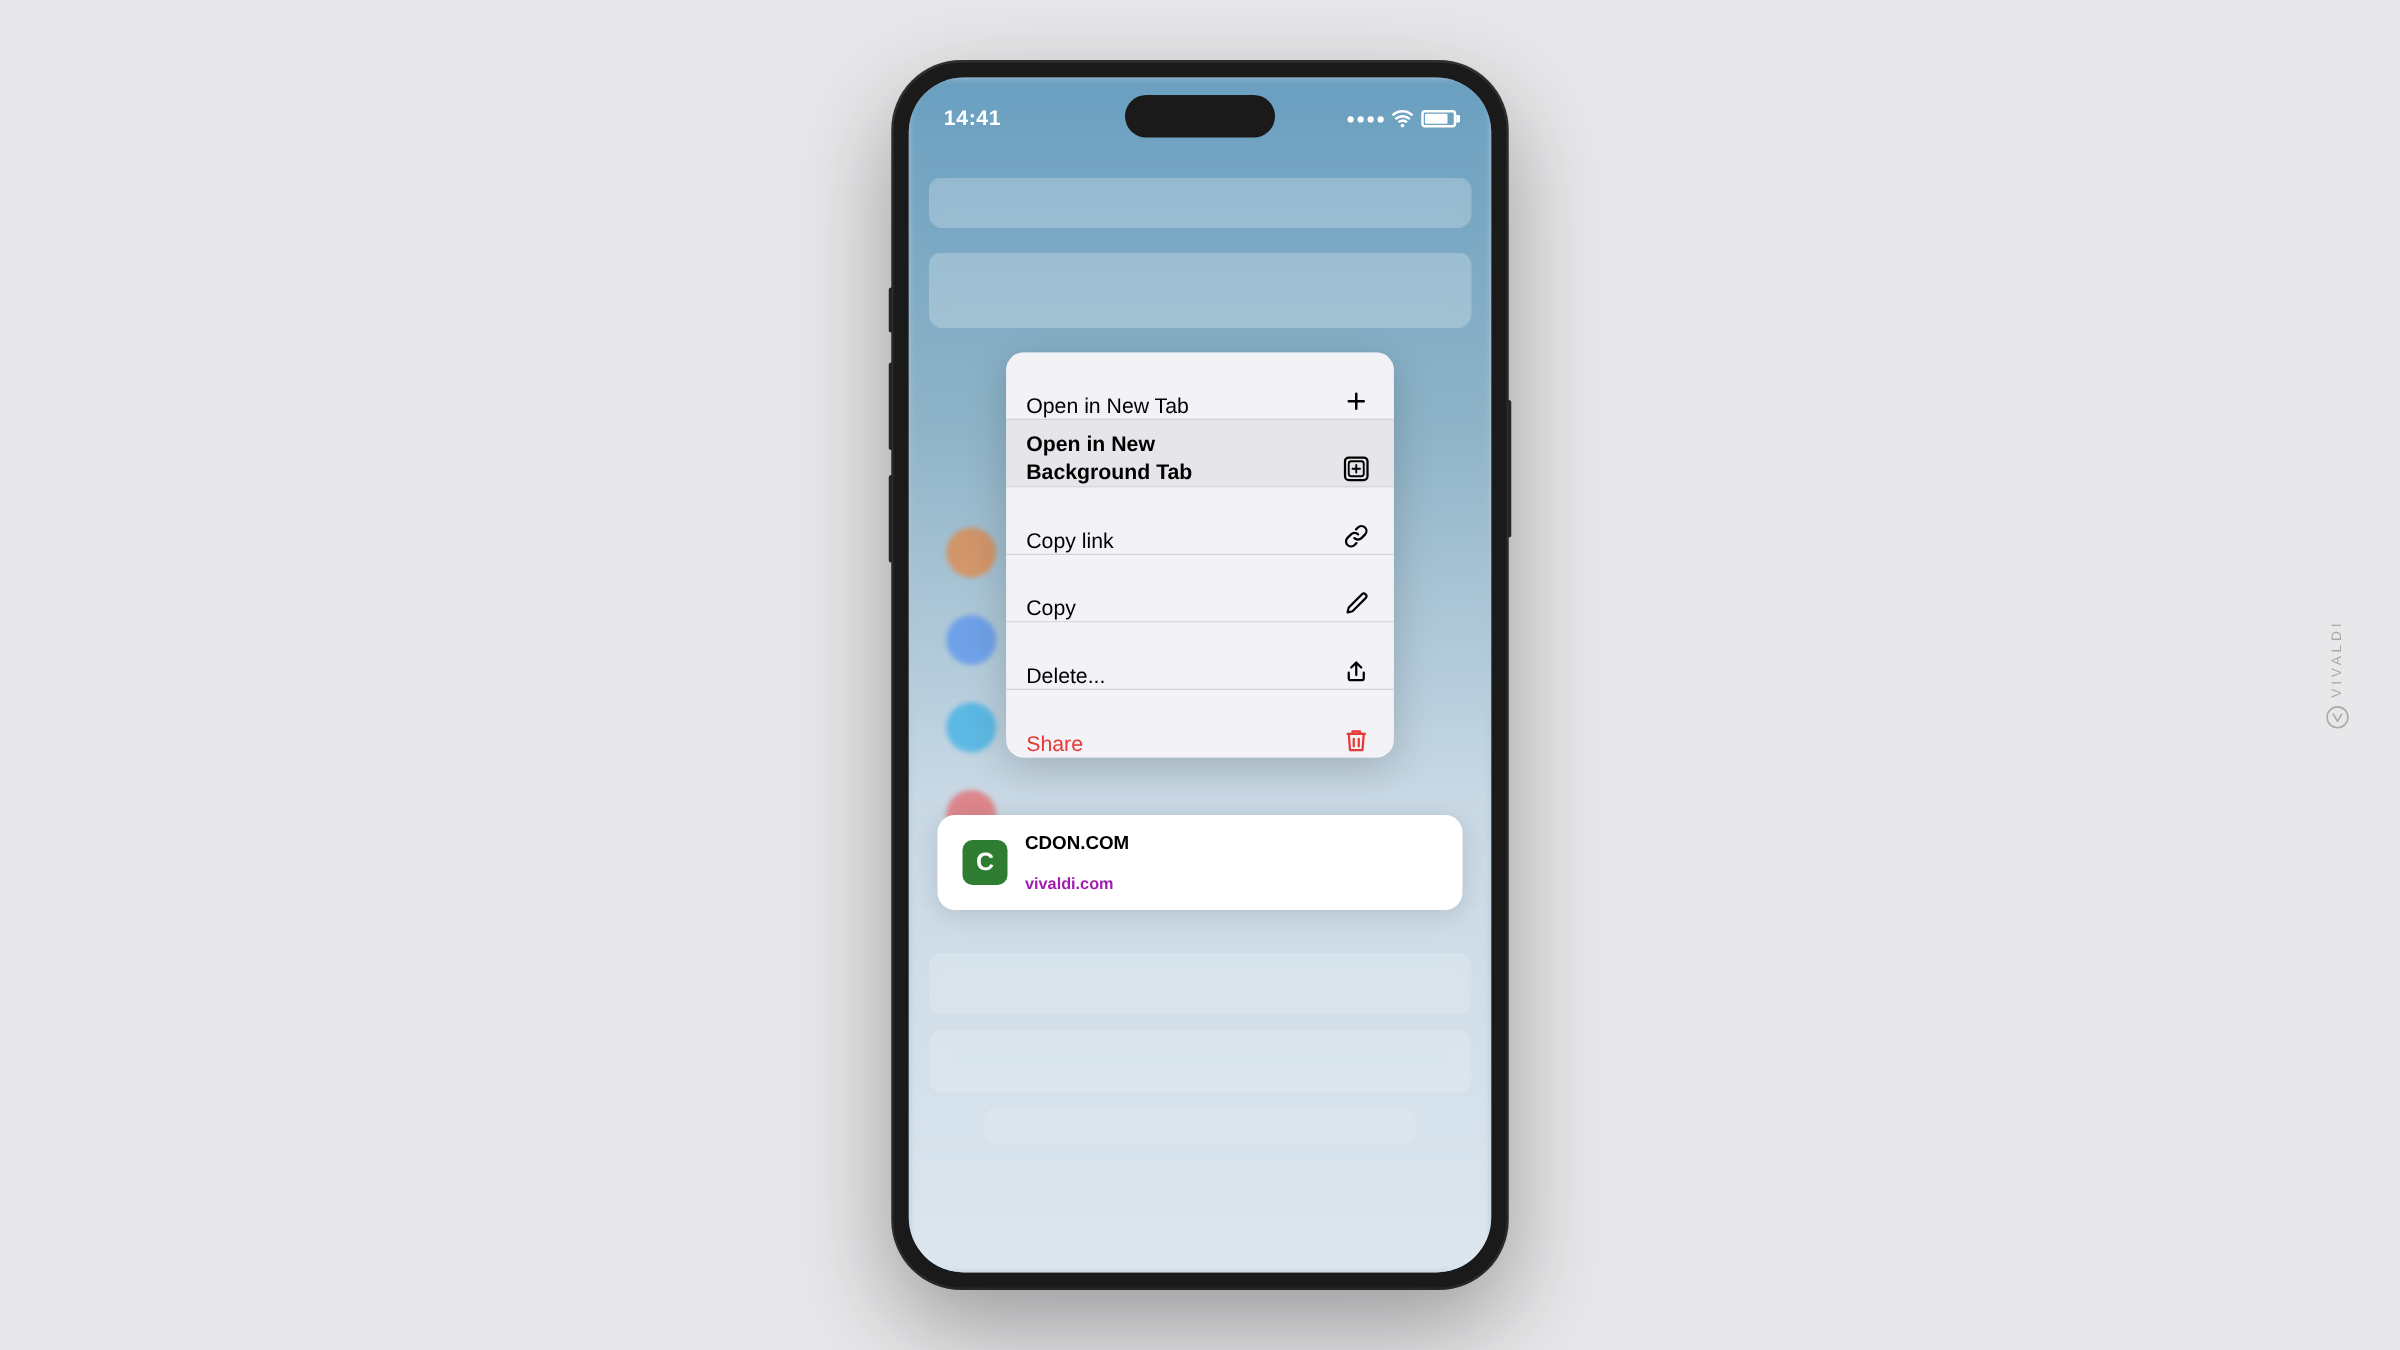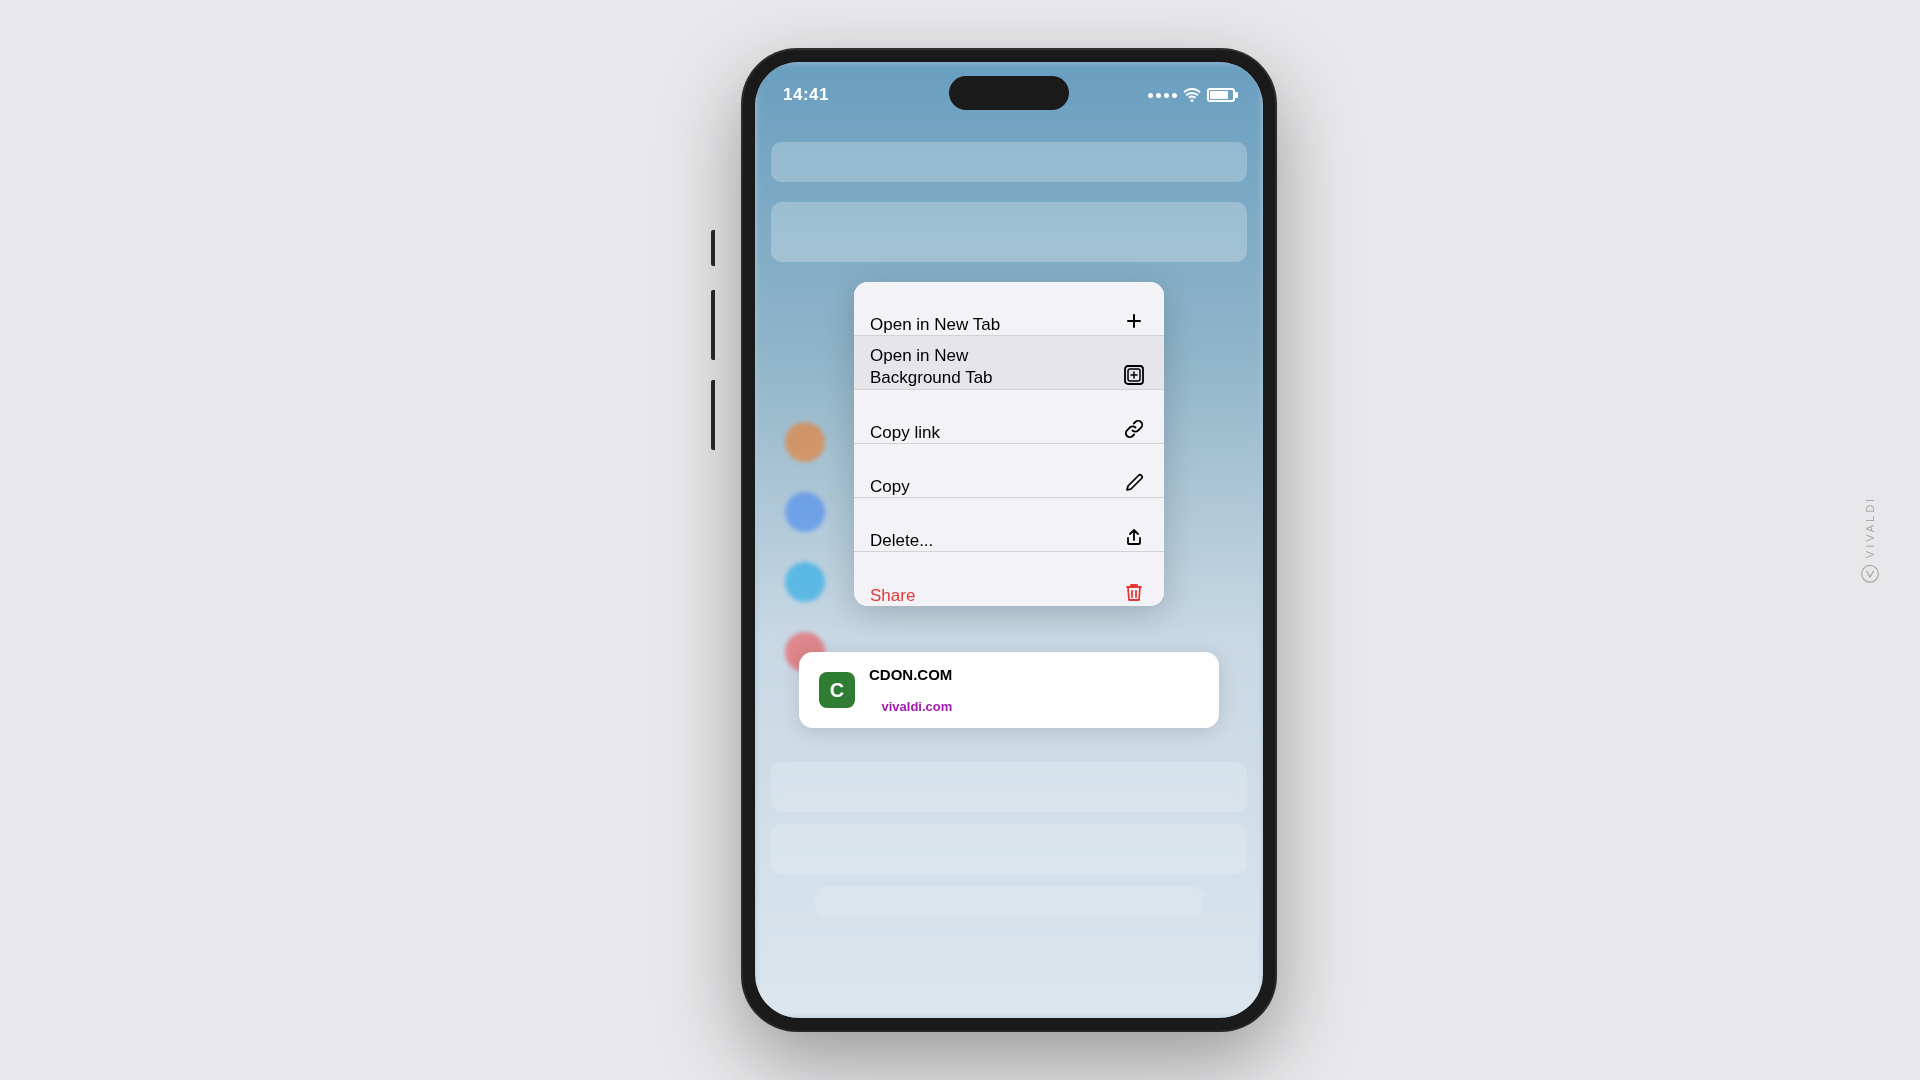--- a/index.html
+++ b/index.html
@@ -42,28 +42,27 @@
       color: #aaa;
     }
 
     .phone-wrapper {
       position: relative;
       width: 490px;
       height: 980px;
     }
 
     .phone-frame {
-      width: 532px;
+      width: 490px;
       height: 980px;
       background: #1a1a1a;
       border-radius: 54px;
       position: relative;
       box-shadow: 0 30px 80px rgba(0,0,0,0.35), 0 0 0 2px #333;
       overflow: hidden;
-      margin-left: 28px;
     }
 
     
     .phone-screen {
       position: absolute;
       top: 12px;
       left: 12px;
       right: 12px;
       bottom: 12px;
       border-radius: 44px;
@@ -189,21 +188,21 @@
 
     .menu-label {
       font-size: 17px;
       color: #000;
       font-weight: 400;
     }
 
     .menu-label-multi {
       font-size: 17px;
       color: #000;
-      font-weight: 400;
+      font-weight: 700;
       line-height: 1.3;
     }
 
     .menu-icon {
       font-size: 20px;
       color: #000;
       display: flex;
       align-items: center;
       justify-content: center;
       width: 28px;
@@ -242,21 +241,20 @@
       color: #fff;
       font-size: 20px;
       font-weight: 700;
       flex-shrink: 0;
     }
 
     .url-info {
       display: flex;
       flex-direction: column;
       gap: 16px;
-      align-items: flex-end;
     }
 
     .url-title {
       font-size: 15px;
       font-weight: 600;
       color: #000;
     }
 
     .url-subtitle {
       font-size: 13px;

